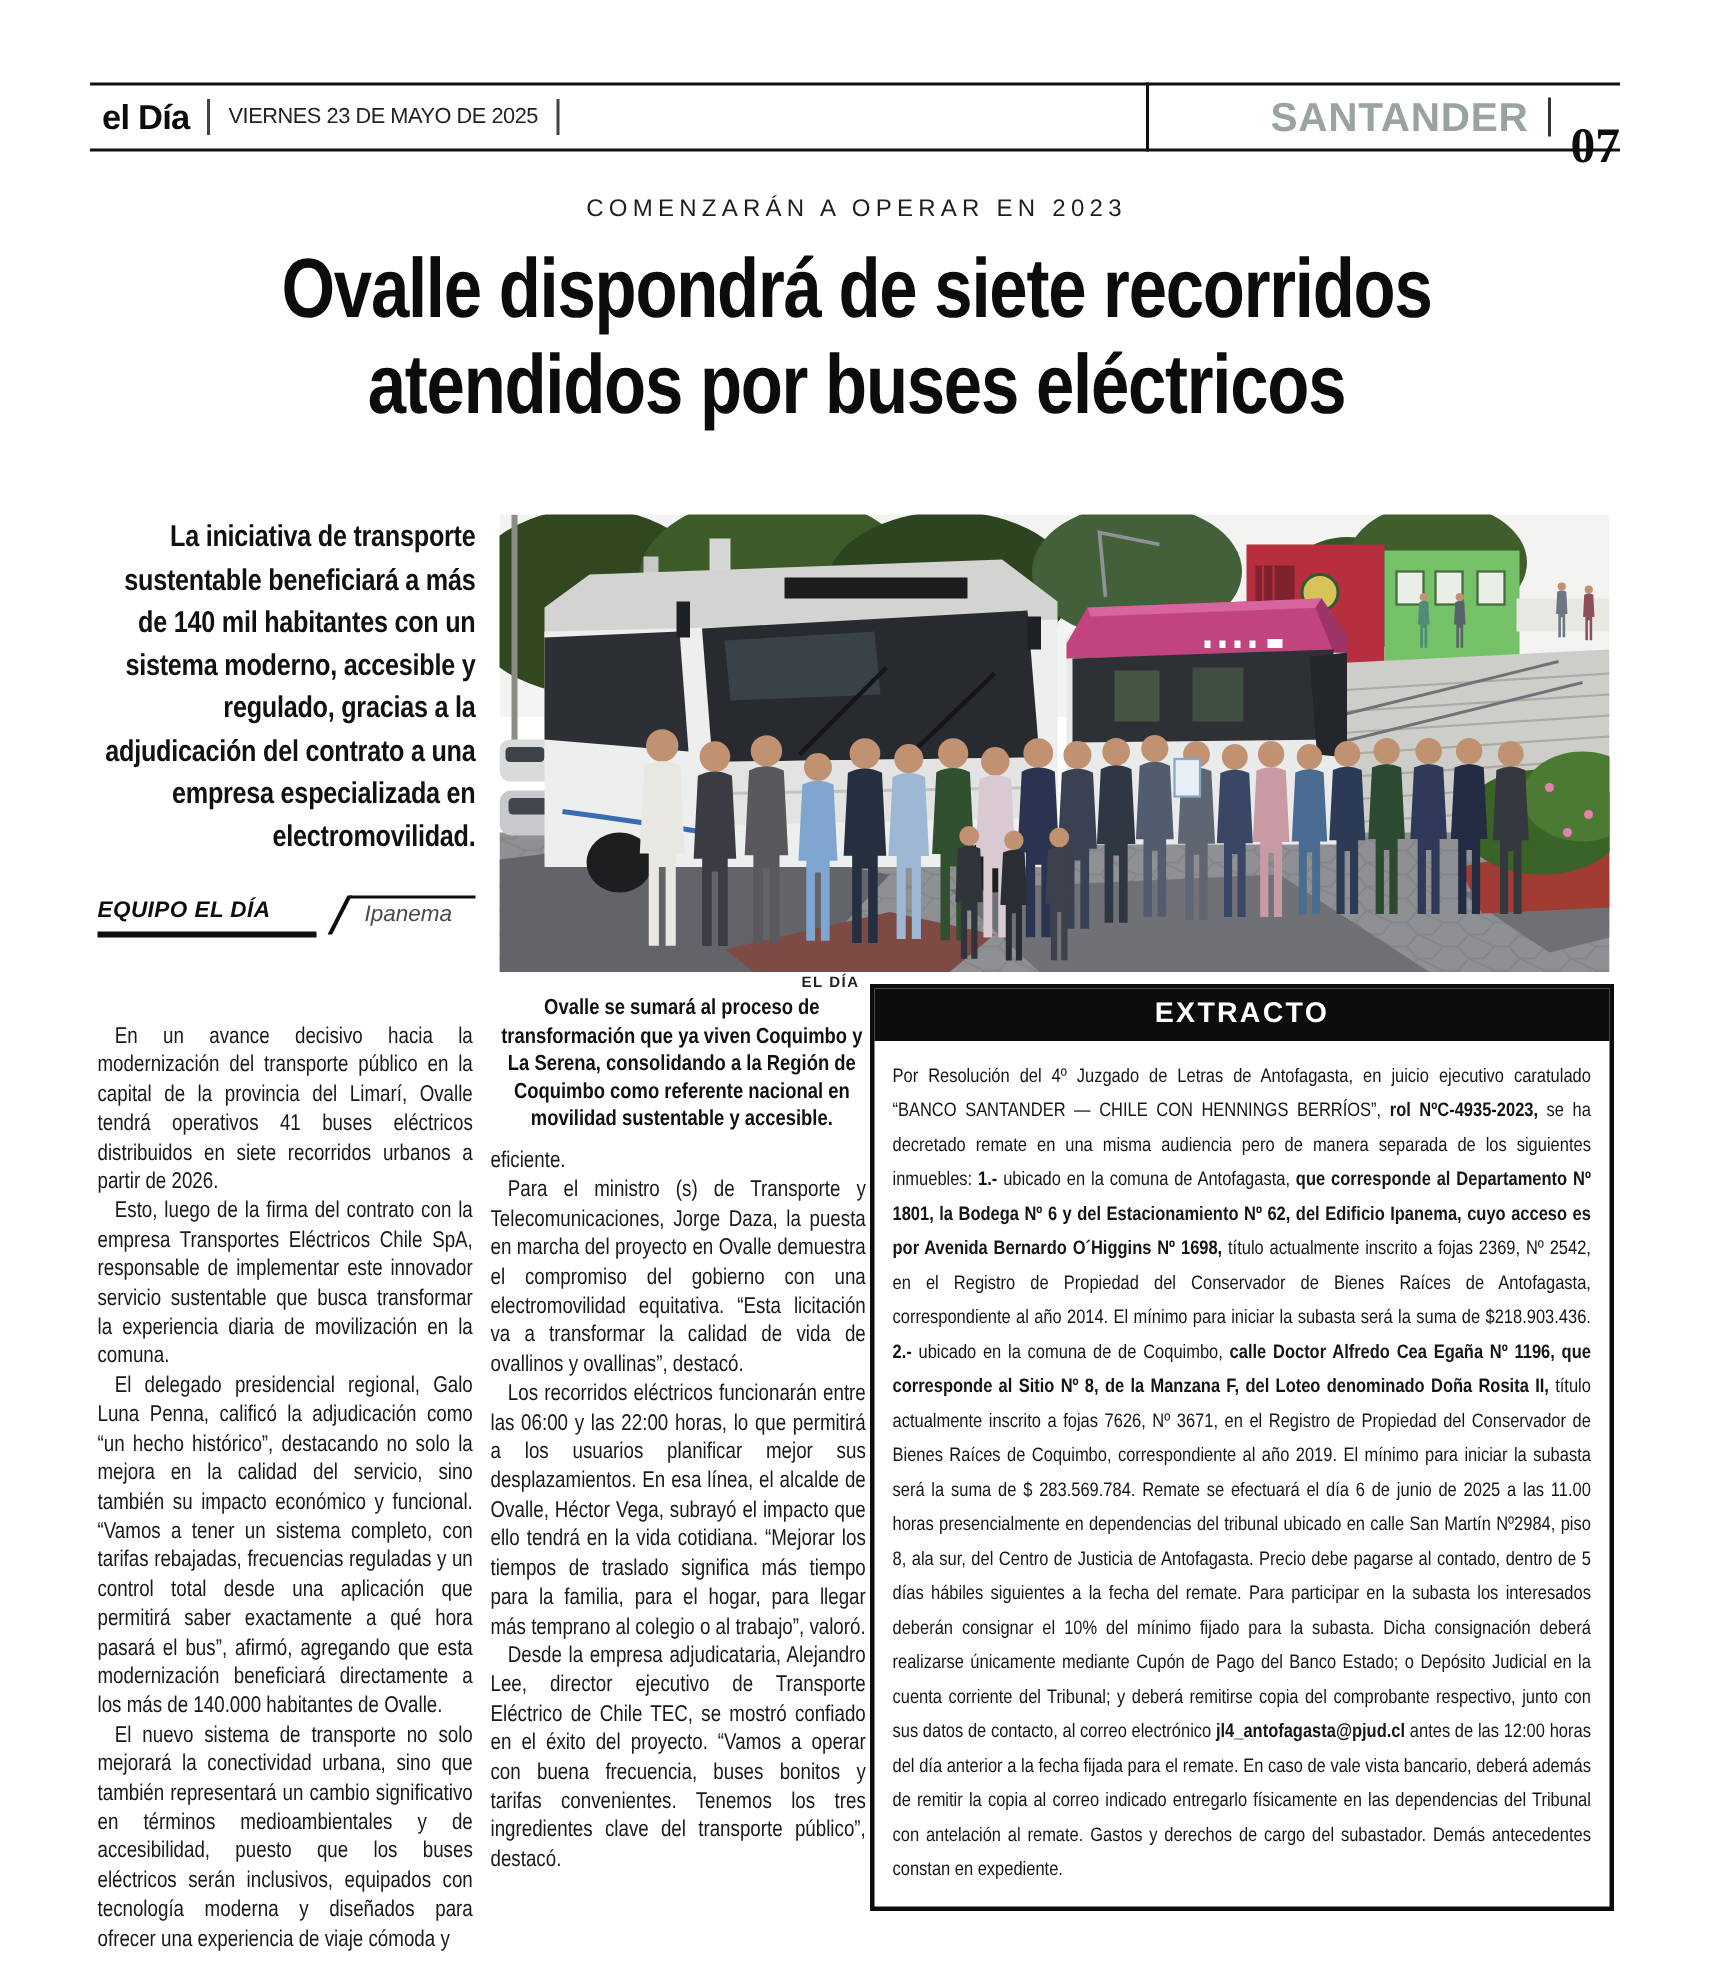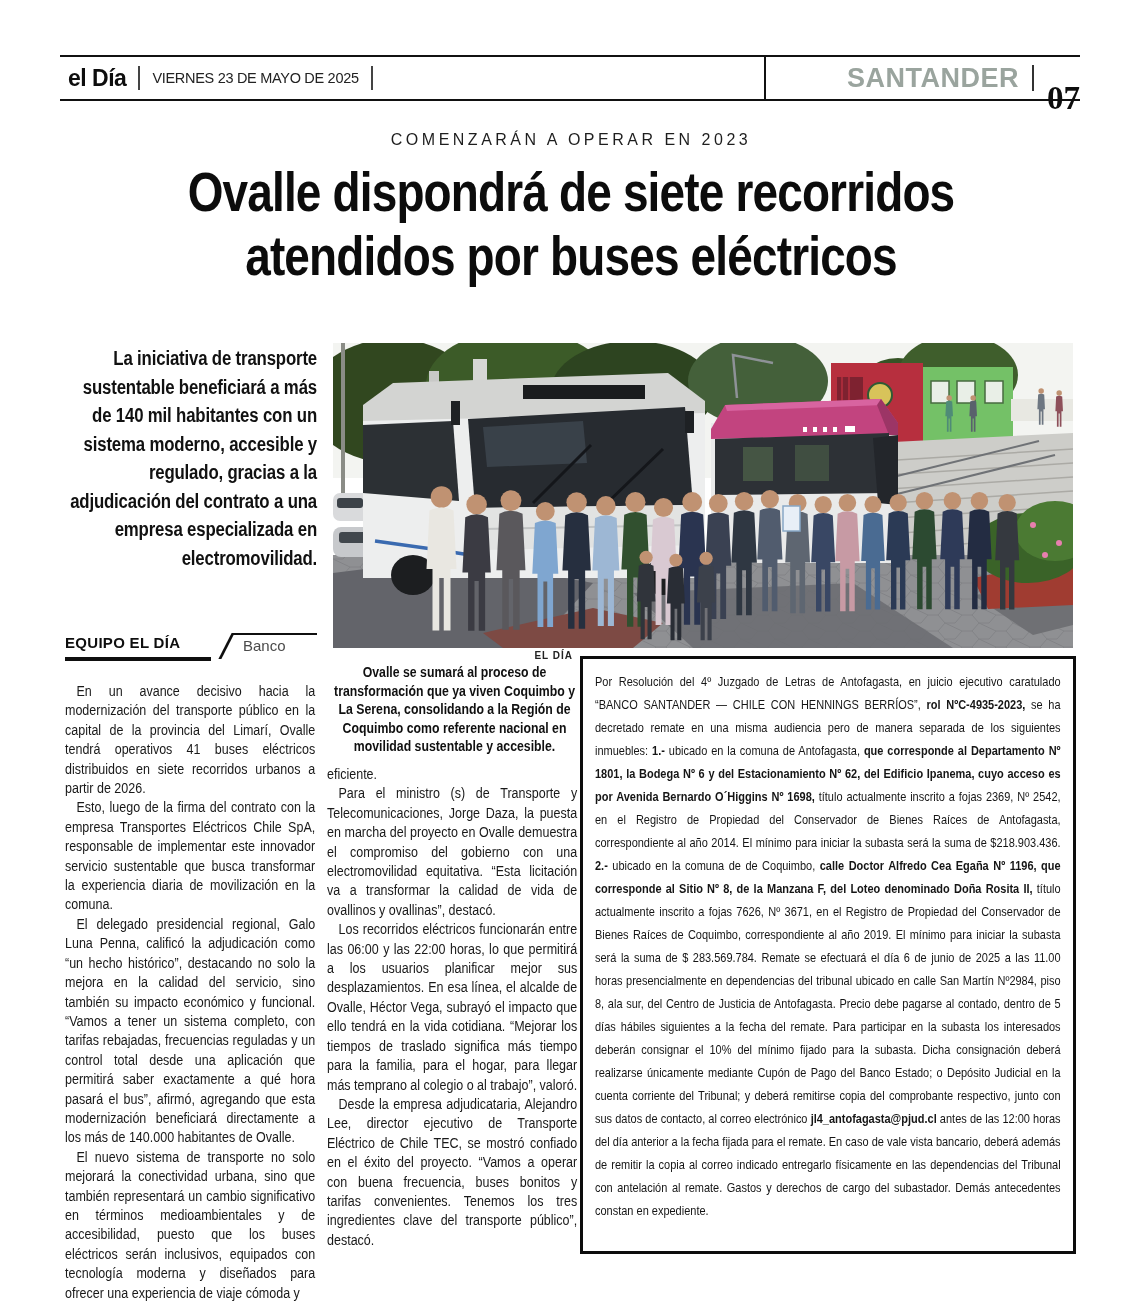--- a/index.html
+++ b/index.html
@@ -24,21 +24,21 @@
   .kicker{position:absolute;left:0;top:131px;width:100%;text-align:center;font-size:16px;
     letter-spacing:3.5px;color:#1e1e1e;}
   .headline{position:absolute;top:160px;left:50%;width:1400px;margin-left:-700px;
     transform:scaleX(0.82);text-align:center;font-weight:bold;font-size:56px;line-height:64px;
     letter-spacing:-1px;color:#0c0c0c;}
   
   .lead{position:absolute;left:65px;top:344px;width:300px;transform:scaleX(0.84);
     transform-origin:top left;font-size:20px;font-weight:bold;text-align:right;
     line-height:28.5px;letter-spacing:-0.2px;color:#111;}
   
-  .byline{position:absolute;left:65px;top:631px;width:252px;height:34px;}
+  .byline{position:absolute;left:65px;top:595px;width:252px;height:34px;font-style:italic;}
   .by-author{position:absolute;left:0;top:3px;font-size:15px;font-weight:bold;letter-spacing:0.3px;color:#0f0f0f;}
   .by-underline{position:absolute;left:0;top:26px;width:146px;height:4px;background:#0f0f0f;}
   .by-slash{position:absolute;left:160px;top:2px;width:2.5px;height:26px;background:#0f0f0f;transform:skewX(-27deg);}
   .by-topline{position:absolute;left:168px;top:2px;width:84px;height:2px;background:#0f0f0f;}
   .by-loc{position:absolute;left:178px;top:6px;font-size:15px;color:#4a4a4a;}
   
   .photo-wrap{position:absolute;left:333px;top:343px;width:740px;height:305px;}
   .credit{position:absolute;left:333px;top:650px;width:240px;text-align:right;font-size:10px;
     font-weight:bold;letter-spacing:1px;color:#222;}
   .caption{position:absolute;left:333px;top:663px;width:287px;transform:scaleX(0.847);
@@ -85,21 +85,21 @@
   <div>atendidos por buses eléctricos</div>
 </div>
 
 <div class="lead">La iniciativa de transporte sustentable beneficiará a más de 140 mil habitantes con un sistema moderno, accesible y regulado, gracias a la adjudicación del contrato a una empresa especializada en electromovilidad.</div>
 
 <div class="byline">
   <span class="by-author">EQUIPO EL DÍA</span>
   <span class="by-underline"></span>
   <span class="by-slash"></span>
   <span class="by-topline"></span>
-  <span class="by-loc">Banco</span>
+  <span class="by-loc">Ipanema</span>
 </div>
 
 <div class="photo-wrap">
 <svg viewBox="0 0 740 305" width="740" height="305" xmlns="http://www.w3.org/2000/svg">
   <defs>
     <g id="psn">
       <circle cx="11" cy="8" r="7.2" fill="#c09272"></circle>
       <path d="M3,17 Q11,13 19,17 L21,56 L17,56 L17,97 L12.5,97 L12.5,62 L9.5,62 L9.5,97 L5,97 L5,56 L1,56 Z" fill="currentColor"></path>
     </g>
     <pattern id="pav" width="34" height="16" patternUnits="userSpaceOnUse">
@@ -269,16 +269,17 @@
     <p class="ind">El nuevo sistema de transporte no solo mejorará la conectividad urbana, sino que también representará un cambio significativo en términos medioambientales y de accesibilidad, puesto que los buses eléctricos serán inclusivos, equipados con tecnología moderna y diseñados para ofrecer una experiencia de viaje cómoda y</p>
   </div>
 <div class="bodycol" id="col2">
     <p>eficiente.</p>
     <p class="ind">Para el ministro (s) de Transporte y Telecomunicaciones, Jorge Daza, la puesta en marcha del proyecto en Ovalle demuestra el compromiso del gobierno con una electromovilidad equitativa. “Esta licitación va a transformar la calidad de vida de ovallinos y ovallinas”, destacó.</p>
     <p class="ind">Los recorridos eléctricos funcionarán entre las 06:00 y las 22:00 horas, lo que permitirá a los usuarios planificar mejor sus desplazamientos. En esa línea, el alcalde de Ovalle, Héctor Vega, subrayó el impacto que ello tendrá en la vida cotidiana. “Mejorar los tiempos de traslado significa más tiempo para la familia, para el hogar, para llegar más temprano al colegio o al trabajo”, valoró.</p>
     <p class="ind">Desde la empresa adjudicataria, Alejandro Lee, director ejecutivo de Transporte Eléctrico de Chile TEC, se mostró confiado en el éxito del proyecto. “Vamos a operar con buena frecuencia, buses bonitos y tarifas convenientes. Tenemos los tres ingredientes clave del transporte público”, destacó.</p>
   </div>
 
 <div class="extract">
+  <div class="extract-title">EXTRACTO</div>
   <div class="extract-pad">
     <div class="extract-body"><span>Por Resolución del 4º Juzgado de Letras de Antofagasta, en juicio ejecutivo caratulado “BANCO SANTANDER — CHILE CON HENNINGS BERRÍOS”, </span><b>rol NºC-4935-2023,</b><span> se ha decretado remate en una misma audiencia pero de manera separada de los siguientes inmuebles: </span><b>1.-</b><span> ubicado en la comuna de Antofagasta, </span><b>que corresponde al Departamento Nº 1801, la Bodega Nº 6 y del Estacionamiento Nº 62, del Edificio Ipanema, cuyo acceso es por Avenida Bernardo O´Higgins Nº 1698,</b><span> título actualmente inscrito a fojas 2369, Nº 2542, en el Registro de Propiedad del Conservador de Bienes Raíces de Antofagasta, correspondiente al año 2014. El mínimo para iniciar la subasta será la suma de $218.903.436. </span><b>2.-</b><span> ubicado en la comuna de de Coquimbo, </span><b>calle Doctor Alfredo Cea Egaña Nº 1196, que corresponde al Sitio Nº 8, de la Manzana F, del Loteo denominado Doña Rosita II,</b><span> título actualmente inscrito a fojas 7626, Nº 3671, en el Registro de Propiedad del Conservador de Bienes Raíces de Coquimbo, correspondiente al año 2019. El mínimo para iniciar la subasta será la suma de $ 283.569.784. Remate se efectuará el día 6 de junio de 2025 a las 11.00 horas presencialmente en dependencias del tribunal ubicado en calle San Martín Nº2984, piso 8, ala sur, del Centro de Justicia de Antofagasta. Precio debe pagarse al contado, dentro de 5 días hábiles siguientes a la fecha del remate. Para participar en la subasta los interesados deberán consignar el 10% del mínimo fijado para la subasta. Dicha consignación deberá realizarse únicamente mediante Cupón de Pago del Banco Estado; o Depósito Judicial en la cuenta corriente del Tribunal; y deberá remitirse copia del comprobante respectivo, junto con sus datos de contacto, al correo electrónico </span><b>jl4_antofagasta@pjud.cl</b><span> antes de las 12:00 horas del día anterior a la fecha fijada para el remate. En caso de vale vista bancario, deberá además de remitir la copia al correo indicado entregarlo físicamente en las dependencias del Tribunal con antelación al remate. Gastos y derechos de cargo del subastador. Demás antecedentes constan en expediente.</span></div>
   </div>
 </div>
 
 </body></html>

